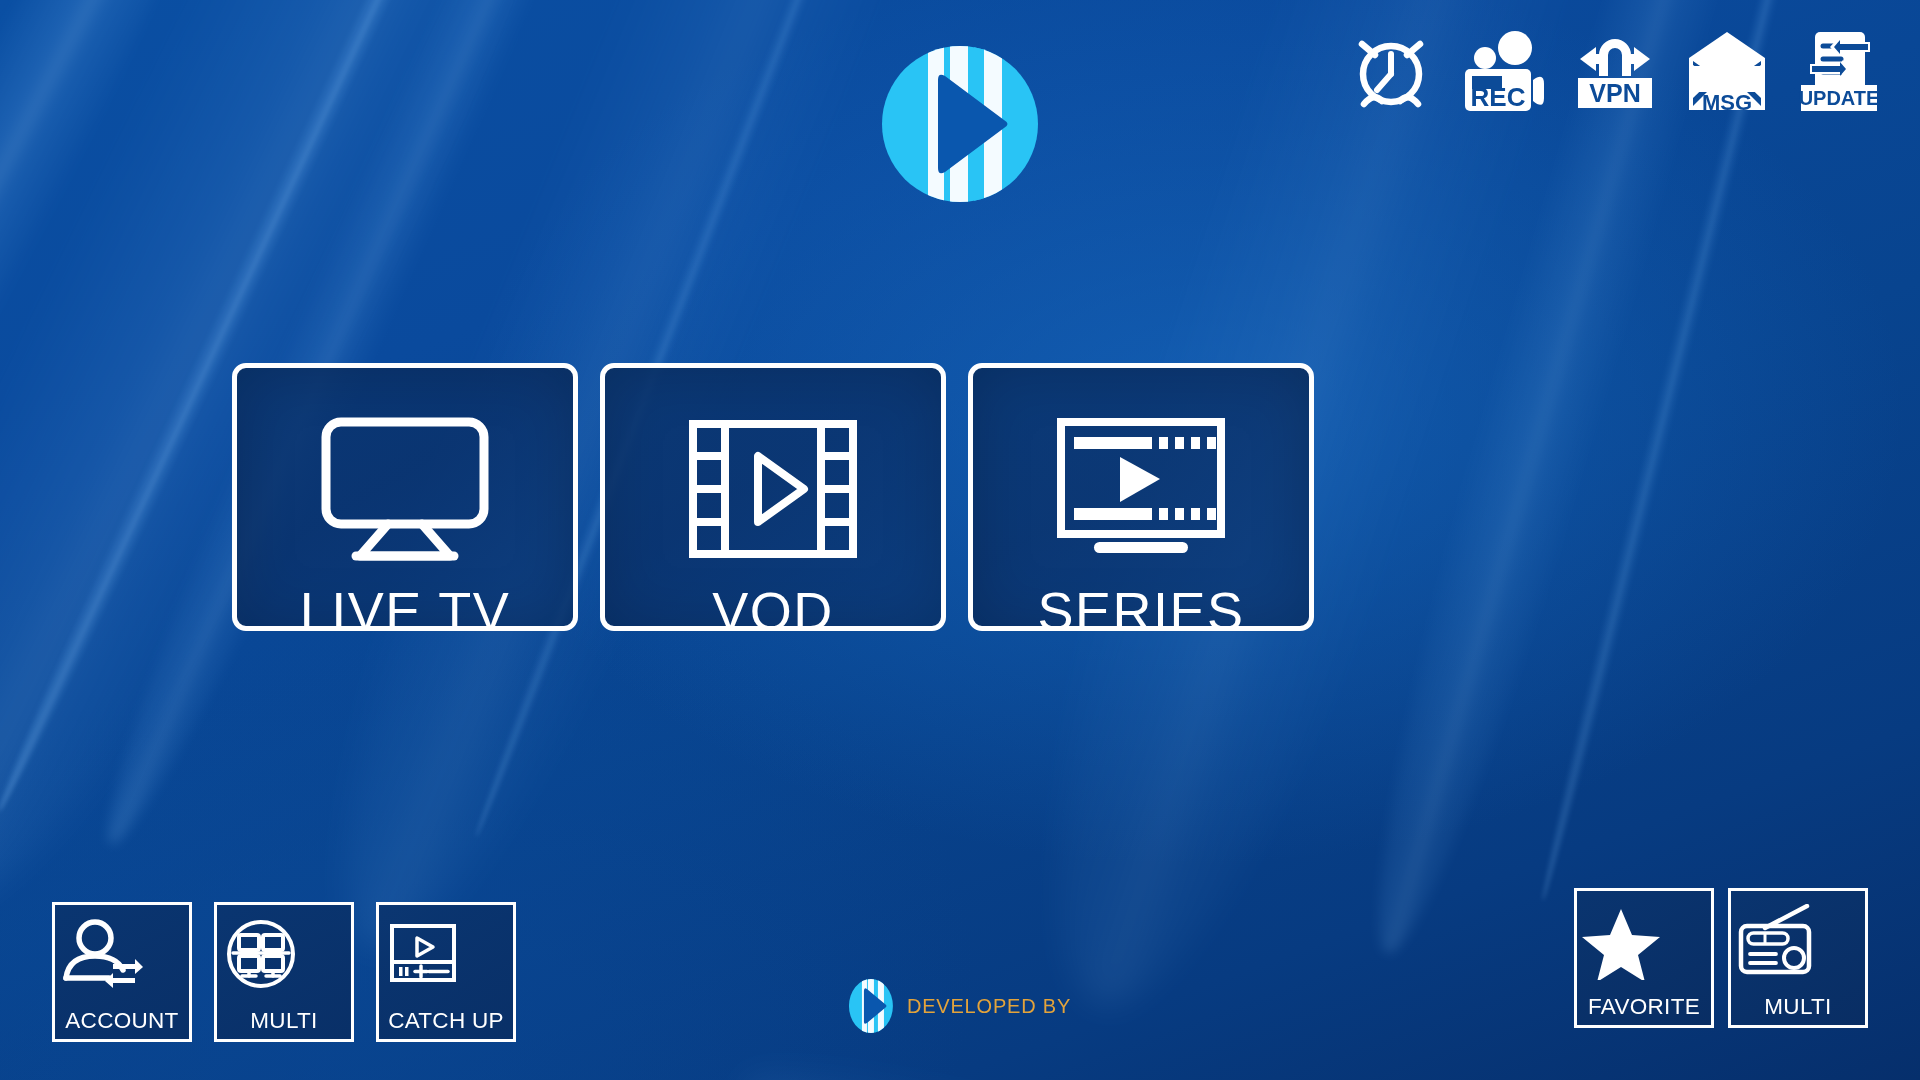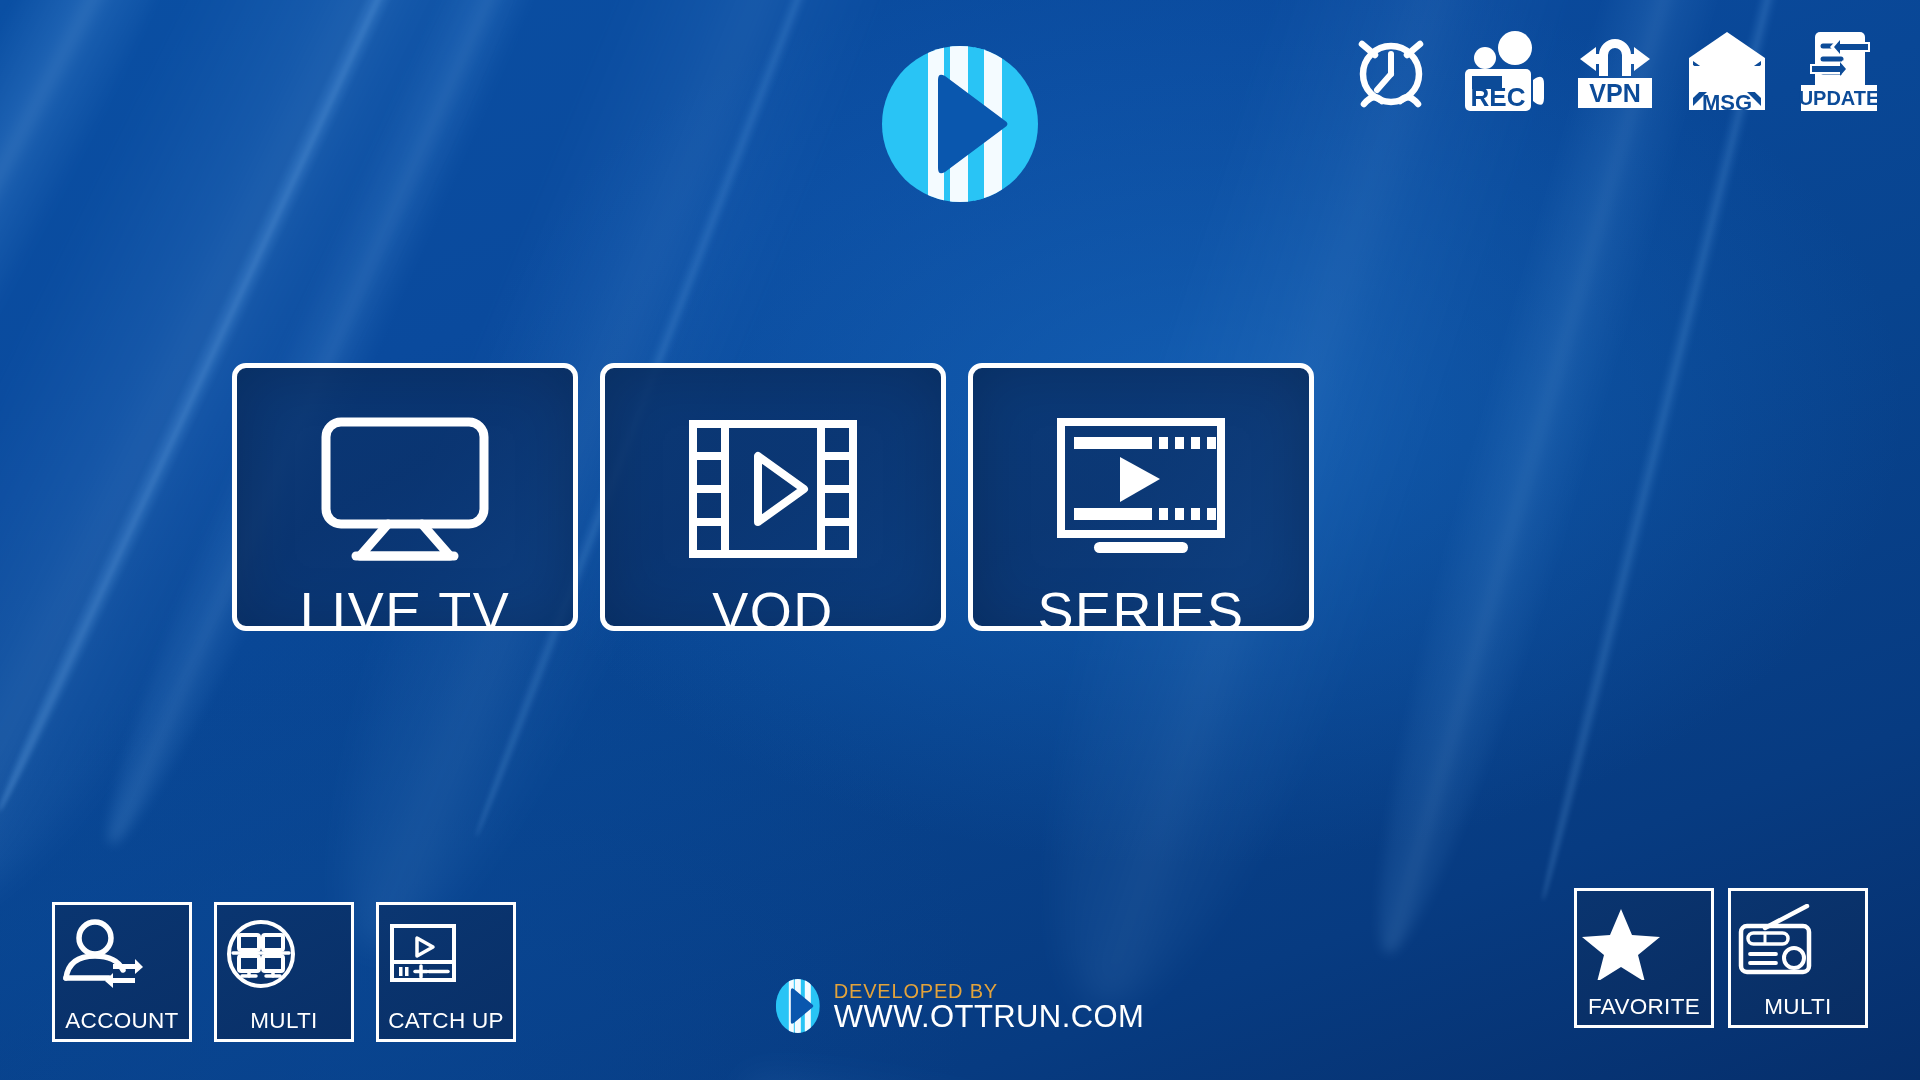--- a/index.html
+++ b/index.html
@@ -397,17 +397,16 @@
           <rect x="0" y="0" width="44" height="56" fill="#29c4f5"></rect>
           <rect x="13" y="0" width="5" height="56" fill="#f4fbff"></rect>
           <rect x="19" y="0" width="6" height="56" fill="#f4fbff"></rect>
           <rect x="29" y="0" width="6" height="56" fill="#f4fbff"></rect>
         </g>
         <path d="M15 13 L15 44 Q15 47 18 45 L36 30 Q39 28 36 26 L18 11 Q15 9 15 13 Z" fill="#0a57ae"></path>
       </svg>
     </div>
     <div class="footer-text">
       <span class="dev-by">DEVELOPED BY</span>
-      <span class="dev-url">WWW.OTTRUN.COM</span>
     </div>
   </div>
 
 </div>
 
 </body></html>

